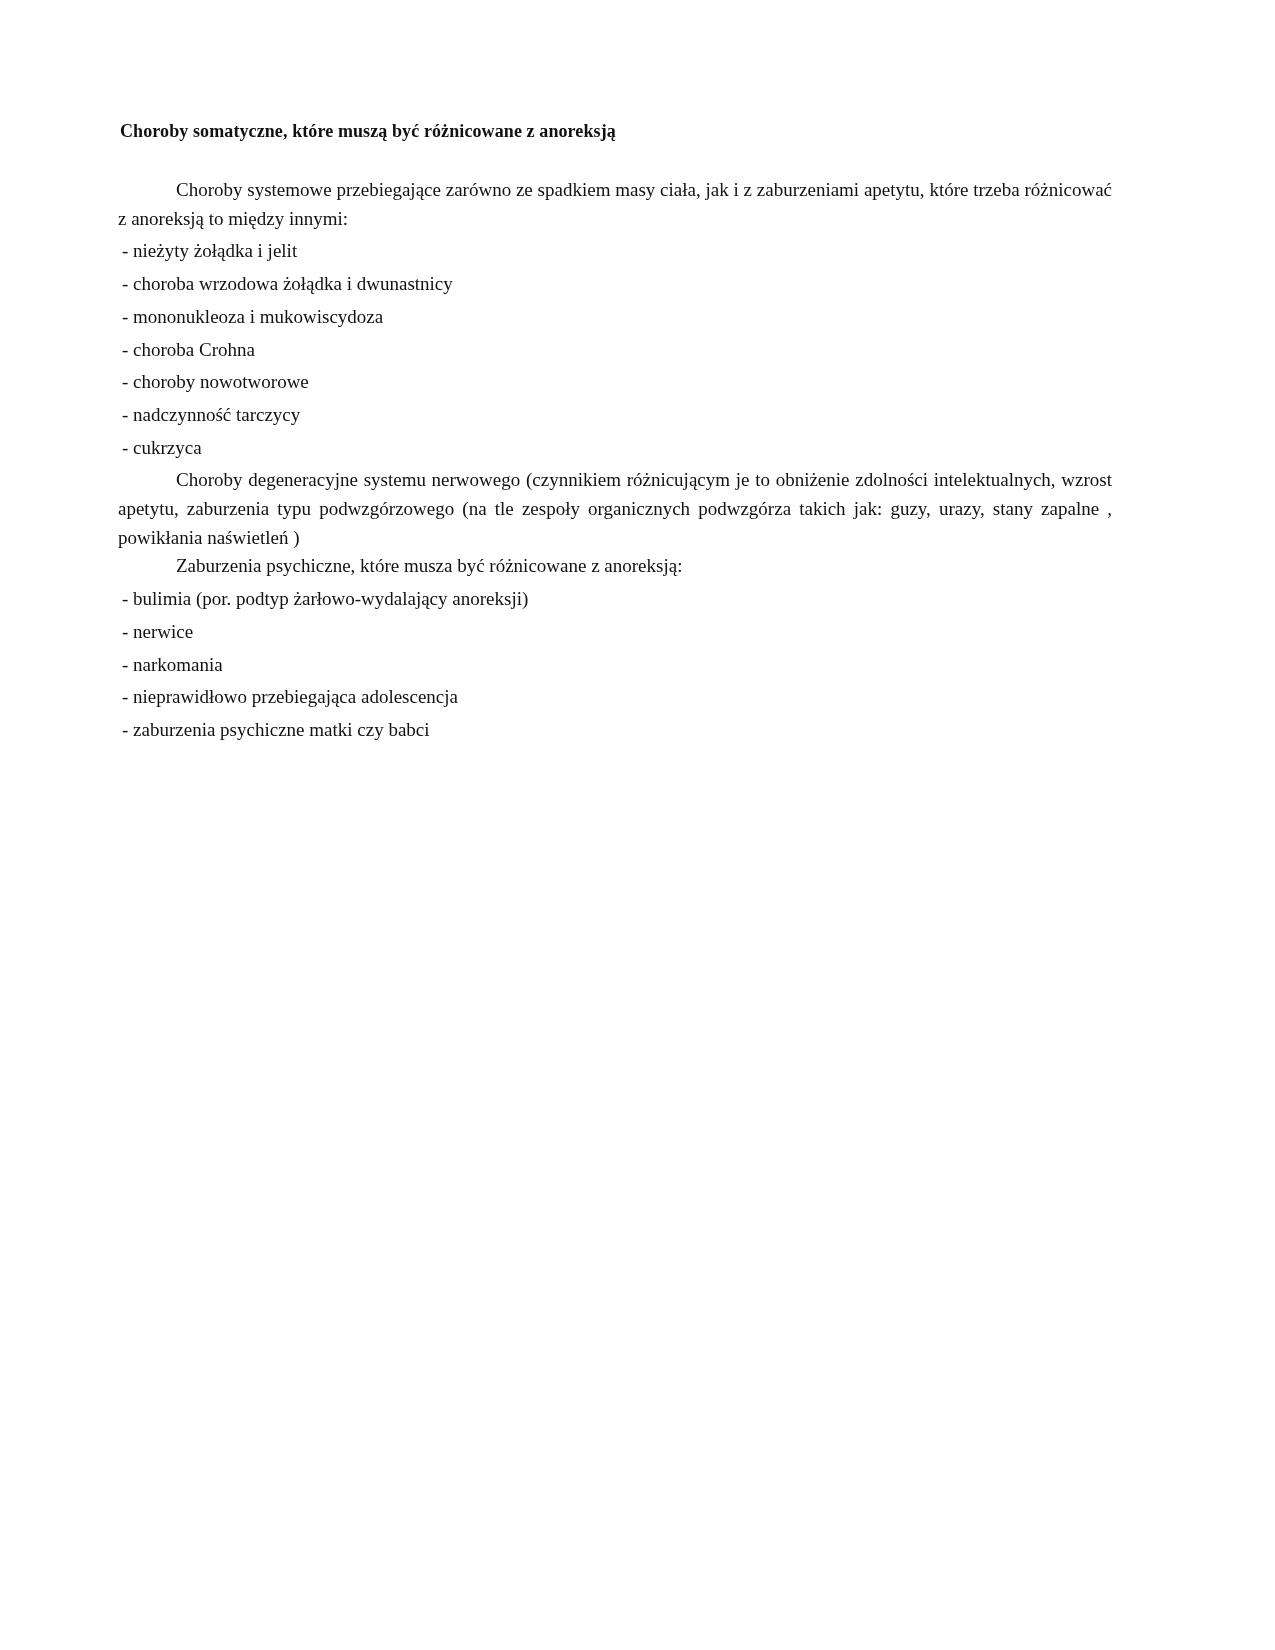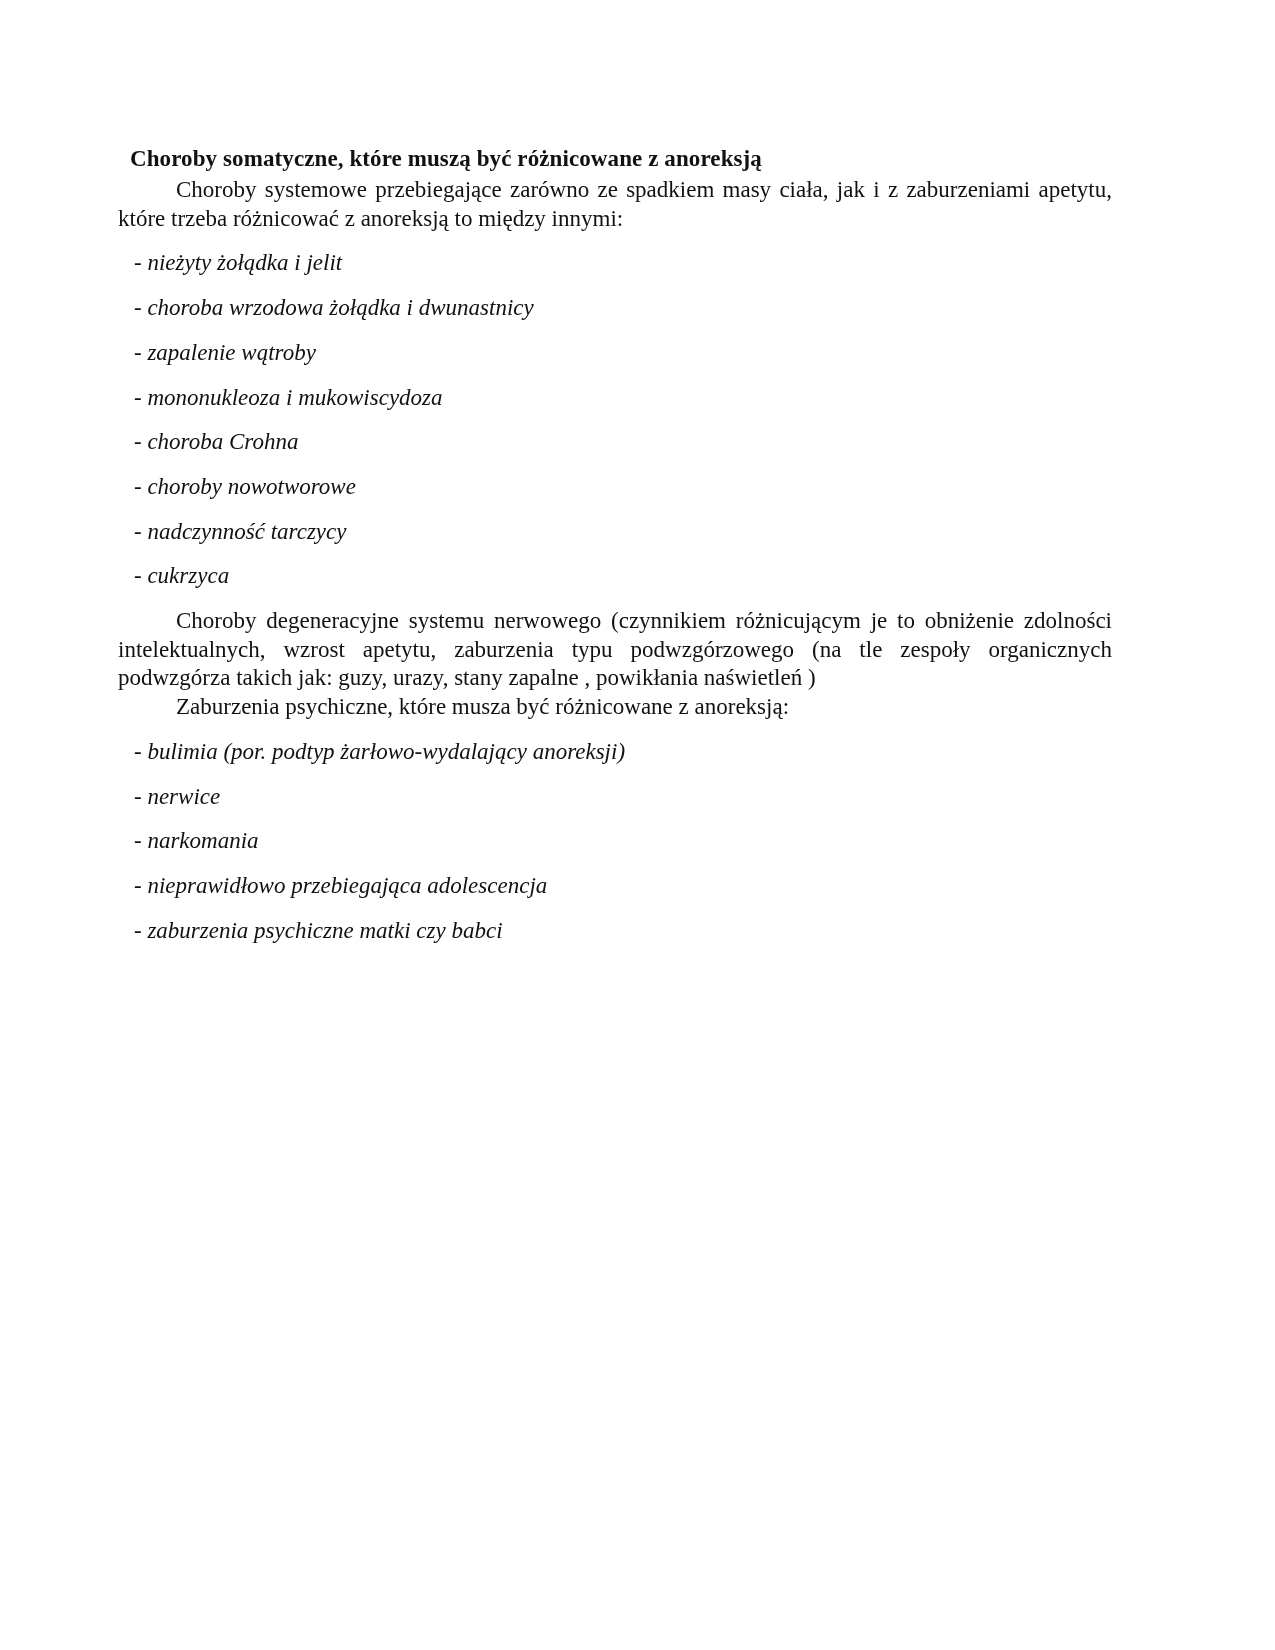--- a/index.html
+++ b/index.html
@@ -17,74 +17,71 @@
     }
     .page {
       position: absolute;
       left: 118px;
       top: 0;
       width: 994px;
     }
     .title {
       position: absolute;
       top: 118px;
-      left: 12px;
+      left: 2px;
       font-family: "Liberation Serif", serif;
       font-weight: bold;
-      font-size: 23px;
+      font-size: 18px;
       line-height: 26px;
       white-space: nowrap;
       letter-spacing: 0.1px;
-      margin-top: 28px;
     }
     .body-text {
       position: absolute;
       top: 176px;
       left: 0;
       width: 994px;
       font-family: "Liberation Serif", serif;
-      font-size: 23px;
+      font-size: 19px;
       line-height: 28.7px;
     }
     .para {
       text-align: justify;
       text-indent: 58px;
       margin: 0;
     }
     .para.last-line-left {
       text-align-last: left;
     }
     .list {
       margin: 0;
       padding: 0;
       list-style: none;
     }
     .list li {
-      margin: 16px;
+      margin: 4px;
       padding: 0;
       white-space: nowrap;
-      font-style: italic;
     }
     .spacer {
       height: 28.7px;
     }
   </style>
 </head>
 <body>
 
 <div class="page">
   <div class="title">Choroby somatyczne, które muszą być różnicowane z anoreksją</div>
 
   <div class="body-text">
     <p class="para last-line-left">Choroby systemowe przebiegające zarówno ze spadkiem masy ciała, jak i z zaburzeniami apetytu, które trzeba różnicować z anoreksją to między innymi:</p>
 
     <ul class="list">
       <li>- nieżyty żołądka i jelit</li>
       <li>- choroba wrzodowa żołądka i dwunastnicy</li>
-      <li>- zapalenie wątroby</li>
       <li>- mononukleoza i mukowiscydoza</li>
       <li>- choroba Crohna</li>
       <li>- choroby nowotworowe</li>
       <li>- nadczynność tarczycy</li>
       <li>- cukrzyca</li>
     </ul>
 
 
     <p class="para last-line-left">Choroby degeneracyjne systemu nerwowego (czynnikiem różnicującym je to obniżenie zdolności intelektualnych, wzrost apetytu, zaburzenia typu podwzgórzowego (na tle zespoły organicznych podwzgórza takich jak:  guzy, urazy, stany zapalne , powikłania naświetleń )</p>
 

